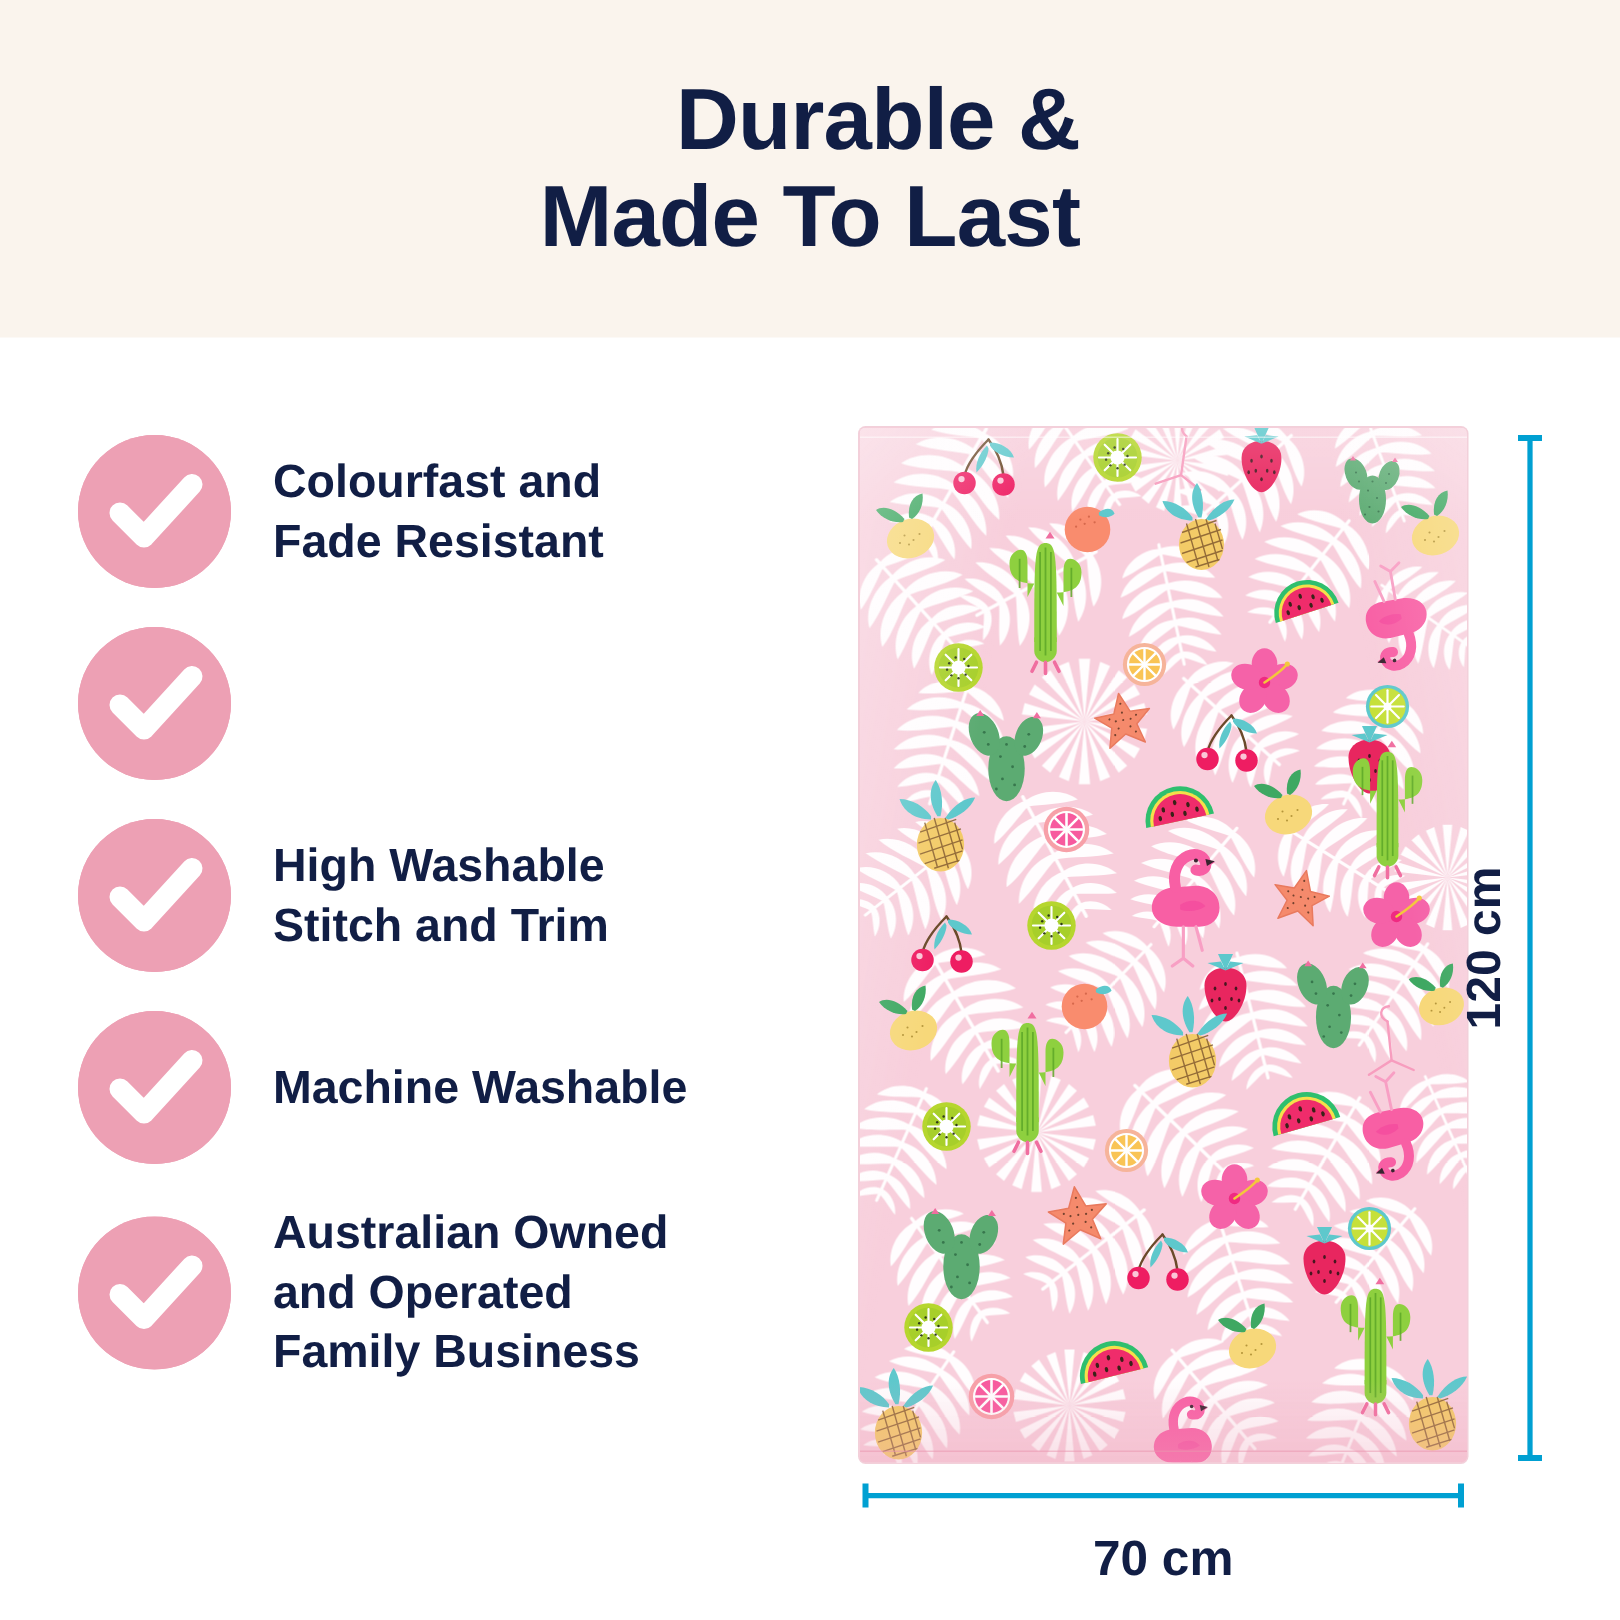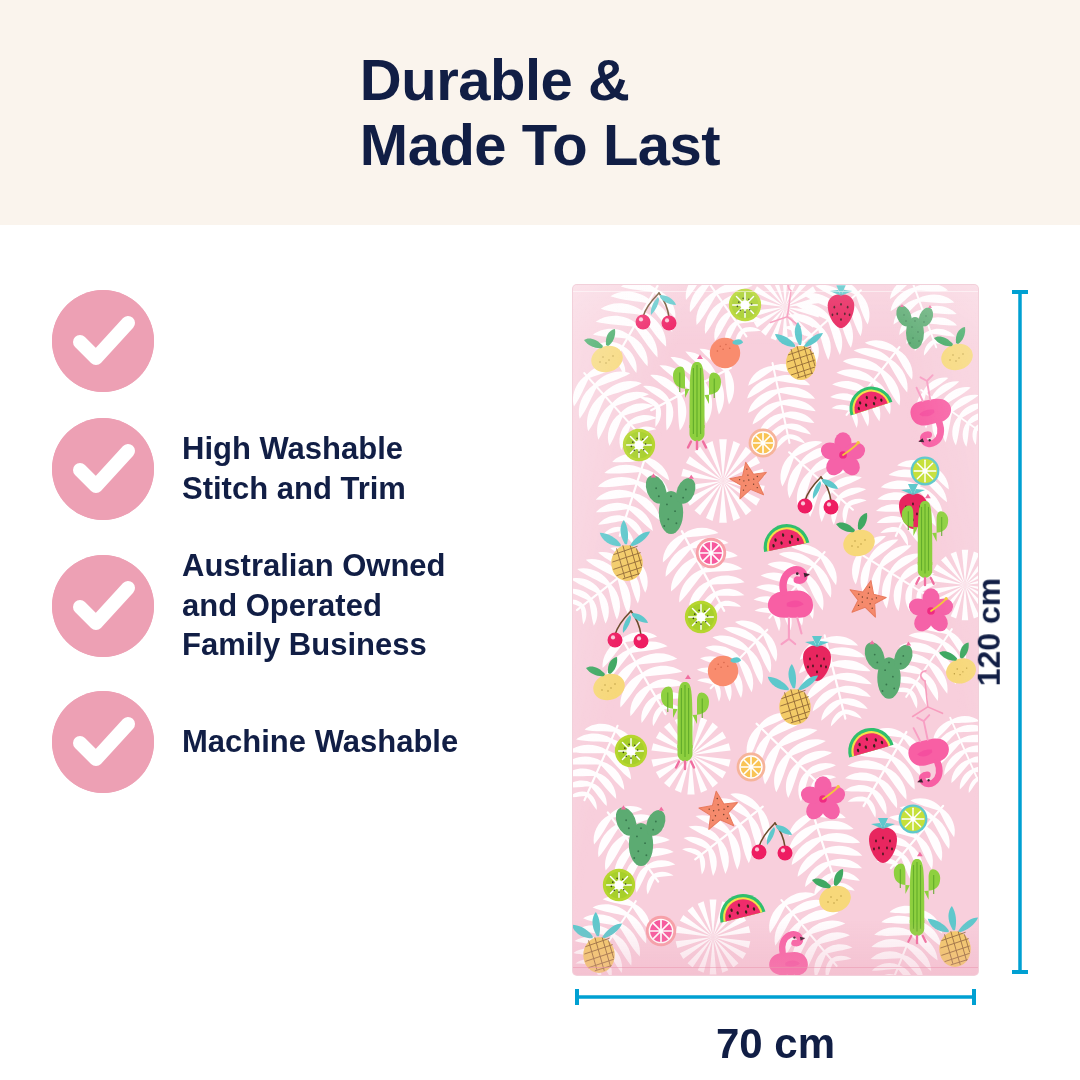--- a/index.html
+++ b/index.html
@@ -16,21 +16,21 @@
   .header{
     position:absolute;left:0;top:0;width:1080px;height:225px;
     background:#faf4ed;
     display:flex;align-items:center;justify-content:center;
   }
   .header-title{
     color:#111e45;
     font-size:58px;
     font-weight:700;
     line-height:1.12;
-    text-align:left;
+    text-align:right;
     letter-spacing:-0.5px;
     white-space:pre-line;
   }
 
   
   .features{
     position:absolute;left:52px;top:290px;width:500px;
   }
   .feature{
     display:flex;align-items:center;
@@ -94,35 +94,45 @@
     position:absolute;right:-4px;top:50%;
     transform:translateY(-50%) rotate(-90deg);
     transform-origin:center;
     color:#111e45;font-size:32px;font-weight:700;white-space:nowrap;
   }
   .dim-h{
     position:absolute;left:573px;top:985px;width:405px;height:24px;
   }
   .dim-h-label{
     position:absolute;left:573px;top:1020px;width:405px;
-    text-align:center;color:#111e45;font-size:42px;font-weight:700;
+    text-align:center;color:#111e45;font-size:33px;font-weight:700;
   }
 </style>
 </head>
 <body>
 
 <div id="root">
 
   <div class="header">
     <div class="header-title">Durable &amp;
 Made To Last</div>
   </div>
 
   <div class="features">
 
+    <div class="feature">
+      <div class="check-circle">
+        <svg viewBox="0 0 102 102" width="102" height="102" aria-hidden="true">
+          <circle cx="51" cy="51" r="51" fill="#eda0b4"></circle>
+          <path d="M28 52 L44 68 L76 33" fill="none" stroke="#ffffff" stroke-width="14" stroke-linecap="round" stroke-linejoin="round"></path>
+        </svg>
+      </div>
+      <div class="feature-label">Colourfast and
+Fade Resistant</div>
+    </div>
 
     <div class="feature indent">
       <div class="check-circle">
         <svg viewBox="0 0 102 102" width="102" height="102" aria-hidden="true">
           <circle cx="51" cy="51" r="51" fill="#eda0b4"></circle>
           <path d="M28 52 L44 68 L76 33" fill="none" stroke="#ffffff" stroke-width="14" stroke-linecap="round" stroke-linejoin="round"></path>
         </svg>
       </div>
     </div>
 
@@ -137,33 +147,33 @@
 Stitch and Trim</div>
     </div>
 
     <div class="feature">
       <div class="check-circle">
         <svg viewBox="0 0 102 102" width="102" height="102" aria-hidden="true">
           <circle cx="51" cy="51" r="51" fill="#eda0b4"></circle>
           <path d="M28 52 L44 68 L76 33" fill="none" stroke="#ffffff" stroke-width="14" stroke-linecap="round" stroke-linejoin="round"></path>
         </svg>
       </div>
-      <div class="feature-label">Australian Owned
-and Operated
-Family Business</div>
+      <div class="feature-label">Machine Washable</div>
     </div>
 
     <div class="feature">
       <div class="check-circle">
         <svg viewBox="0 0 102 102" width="102" height="102" aria-hidden="true">
           <circle cx="51" cy="51" r="51" fill="#eda0b4"></circle>
           <path d="M28 52 L44 68 L76 33" fill="none" stroke="#ffffff" stroke-width="14" stroke-linecap="round" stroke-linejoin="round"></path>
         </svg>
       </div>
-      <div class="feature-label">Machine Washable</div>
+      <div class="feature-label">Australian Owned
+and Operated
+Family Business</div>
     </div>
 
   </div>
 
   <div class="towel-wrap">
     <div class="towel">
       <svg viewBox="0 0 405 690" preserveAspectRatio="none" aria-hidden="true">
         <defs>
 
           <g id="frond">

